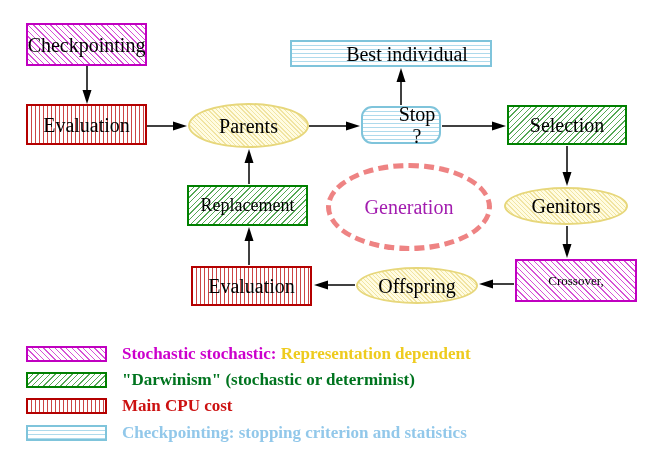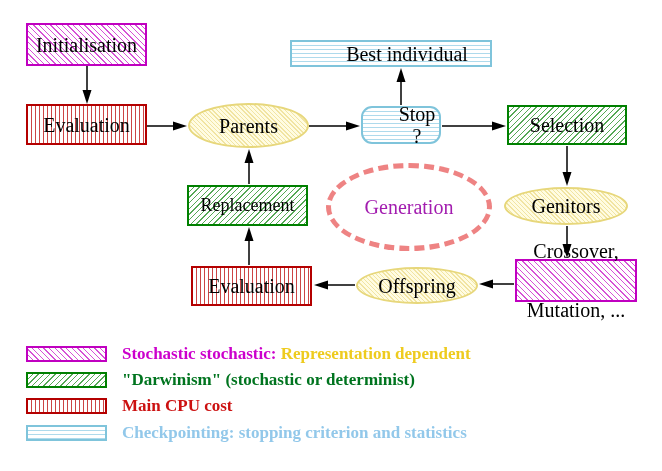--- a/index.html
+++ b/index.html
@@ -39,21 +39,21 @@
     background: repeating-linear-gradient(180deg, #ffffff 0px, #ffffff 3px, #aedaec 3px, #aedaec 4px);
     border: 2px solid #7fc4db;
     padding-left: 32px;
   }
   .ellipse-yellow {
     background: repeating-linear-gradient(45deg, #fffce2 0px, #fffce2 2px, #f1e4a2 2px, #f1e4a2 3px);
     border: 2px solid #e7d77b;
     border-radius: 50%;
   }
   .rounded { border-radius: 11px; }
-  .two-line { font-size: 20px; line-height: 1.35; gap: 32px; }
+  .two-line { font-size: 13px; line-height: 1.35; gap: 32px; }
 
   .generation-ellipse {
     position: absolute;
     left: 326px; top: 163px;
     width: 166px; height: 88px;
     border: 5px dashed #ee8383;
     border-radius: 50%;
     box-sizing: border-box;
     display: flex; align-items: center; justify-content: center;
     color: #a21caf;
@@ -141,21 +141,21 @@
       </g>
 
       <g>
         <line x1="249" y1="184" x2="249" y2="162"></line>
           <polygon points="249,149 244.5,163 253.5,163" stroke="none"></polygon>
       </g>
     </g>
   </svg>
 
   <div class="node hatch-magenta" style="left:26px; top:23px; width:121px; height:43px;">
-    <span>Initialisation</span>
+    <span>Checkpointing</span>
   </div>
 
   <div class="node stripe-red" style="left:26px; top:104px; width:121px; height:41px;">
     <span>Evaluation</span>
   </div>
 
   <div class="node ellipse-yellow" style="left:188px; top:103px; width:121px; height:45px;">
     <span>Parents</span>
   </div>
 
@@ -170,21 +170,20 @@
   <div class="node hatch-green" style="left:507px; top:105px; width:120px; height:40px;">
     <span>Selection</span>
   </div>
 
   <div class="node ellipse-yellow" style="left:504px; top:187px; width:124px; height:38px;">
     <span>Genitors</span>
   </div>
 
   <div class="node hatch-magenta two-line" style="left:515px; top:259px; width:122px; height:43px; flex-direction:column;">
     <div>Crossover,</div>
-    <div>Mutation, ...</div>
   </div>
 
   <div class="node ellipse-yellow" style="left:356px; top:267px; width:122px; height:37px;">
     <span>Offspring</span>
   </div>
 
   <div class="node stripe-red" style="left:191px; top:266px; width:121px; height:40px;">
     <span>Evaluation</span>
   </div>
 

